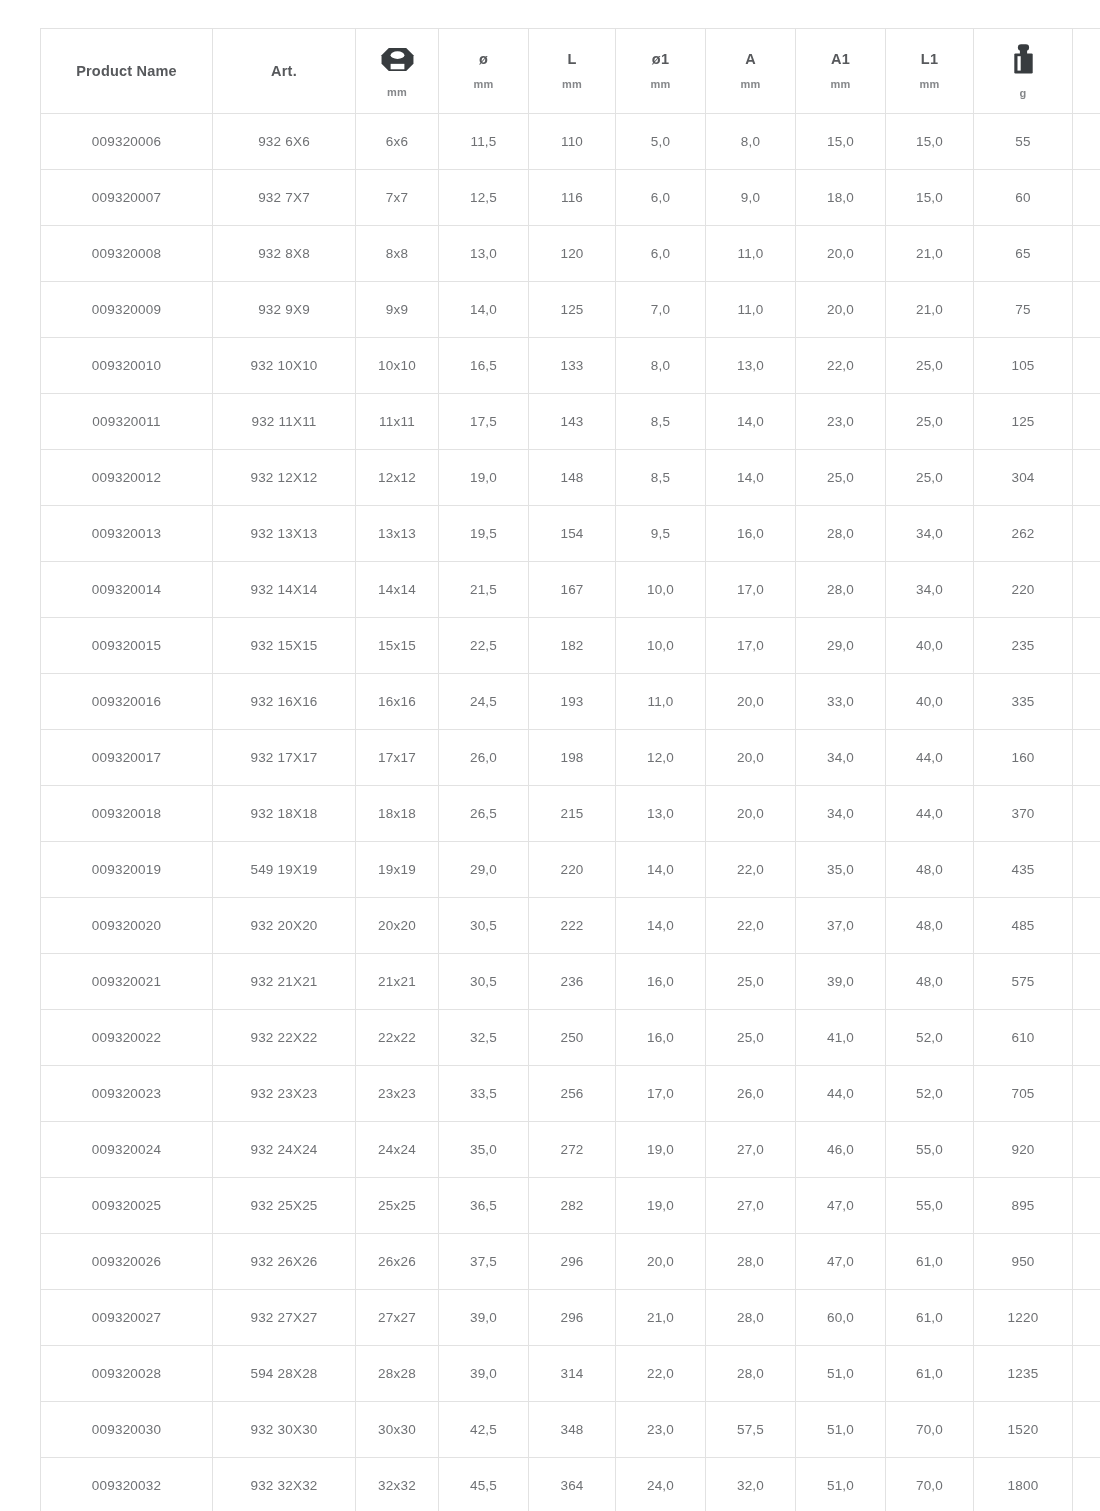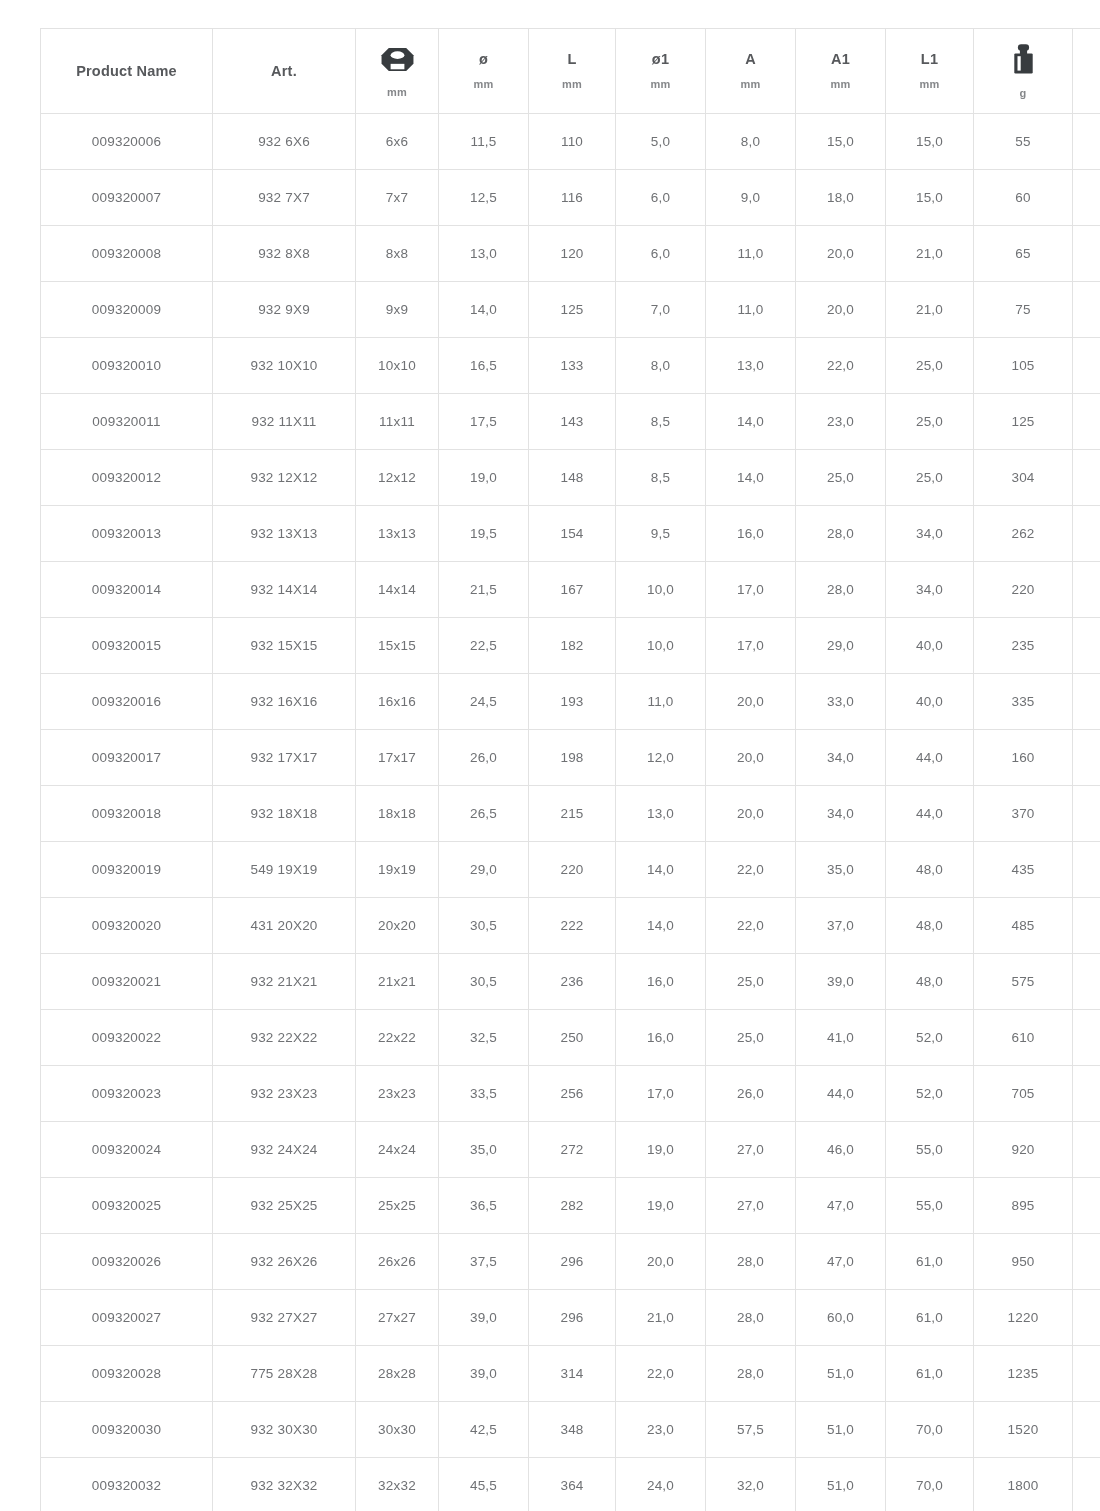--- a/index.html
+++ b/index.html
@@ -343,21 +343,21 @@
           <td>220</td>
           <td>14,0</td>
           <td>22,0</td>
           <td>35,0</td>
           <td>48,0</td>
           <td>435</td>
           <td></td>
         </tr>
         <tr>
           <td>009320020</td>
-          <td>431 20X20</td>
+          <td>932 20X20</td>
           <td>20x20</td>
           <td>30,5</td>
           <td>222</td>
           <td>14,0</td>
           <td>22,0</td>
           <td>37,0</td>
           <td>48,0</td>
           <td>485</td>
           <td></td>
         </tr>
@@ -447,21 +447,21 @@
           <td>296</td>
           <td>21,0</td>
           <td>28,0</td>
           <td>60,0</td>
           <td>61,0</td>
           <td>1220</td>
           <td></td>
         </tr>
         <tr>
           <td>009320028</td>
-          <td>775 28X28</td>
+          <td>594 28X28</td>
           <td>28x28</td>
           <td>39,0</td>
           <td>314</td>
           <td>22,0</td>
           <td>28,0</td>
           <td>51,0</td>
           <td>61,0</td>
           <td>1235</td>
           <td></td>
         </tr>

